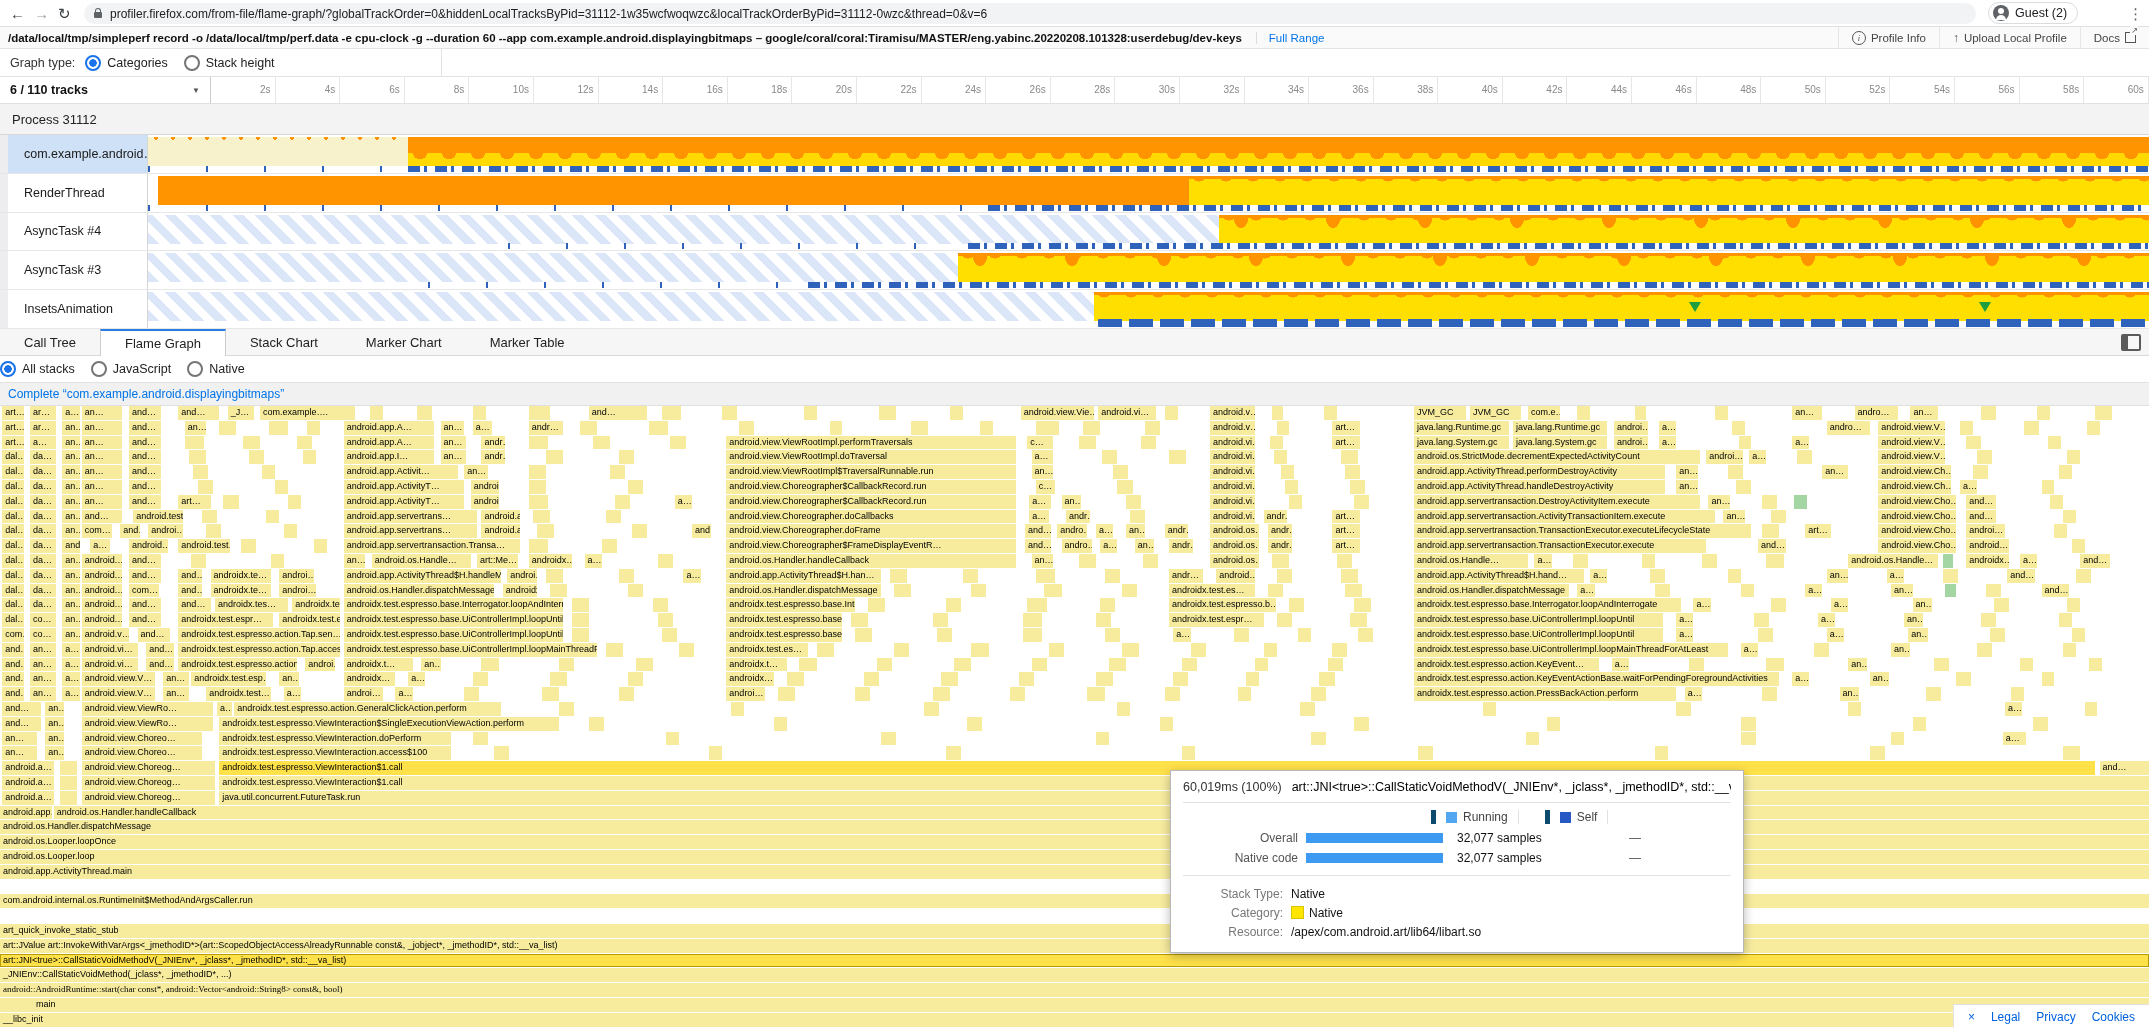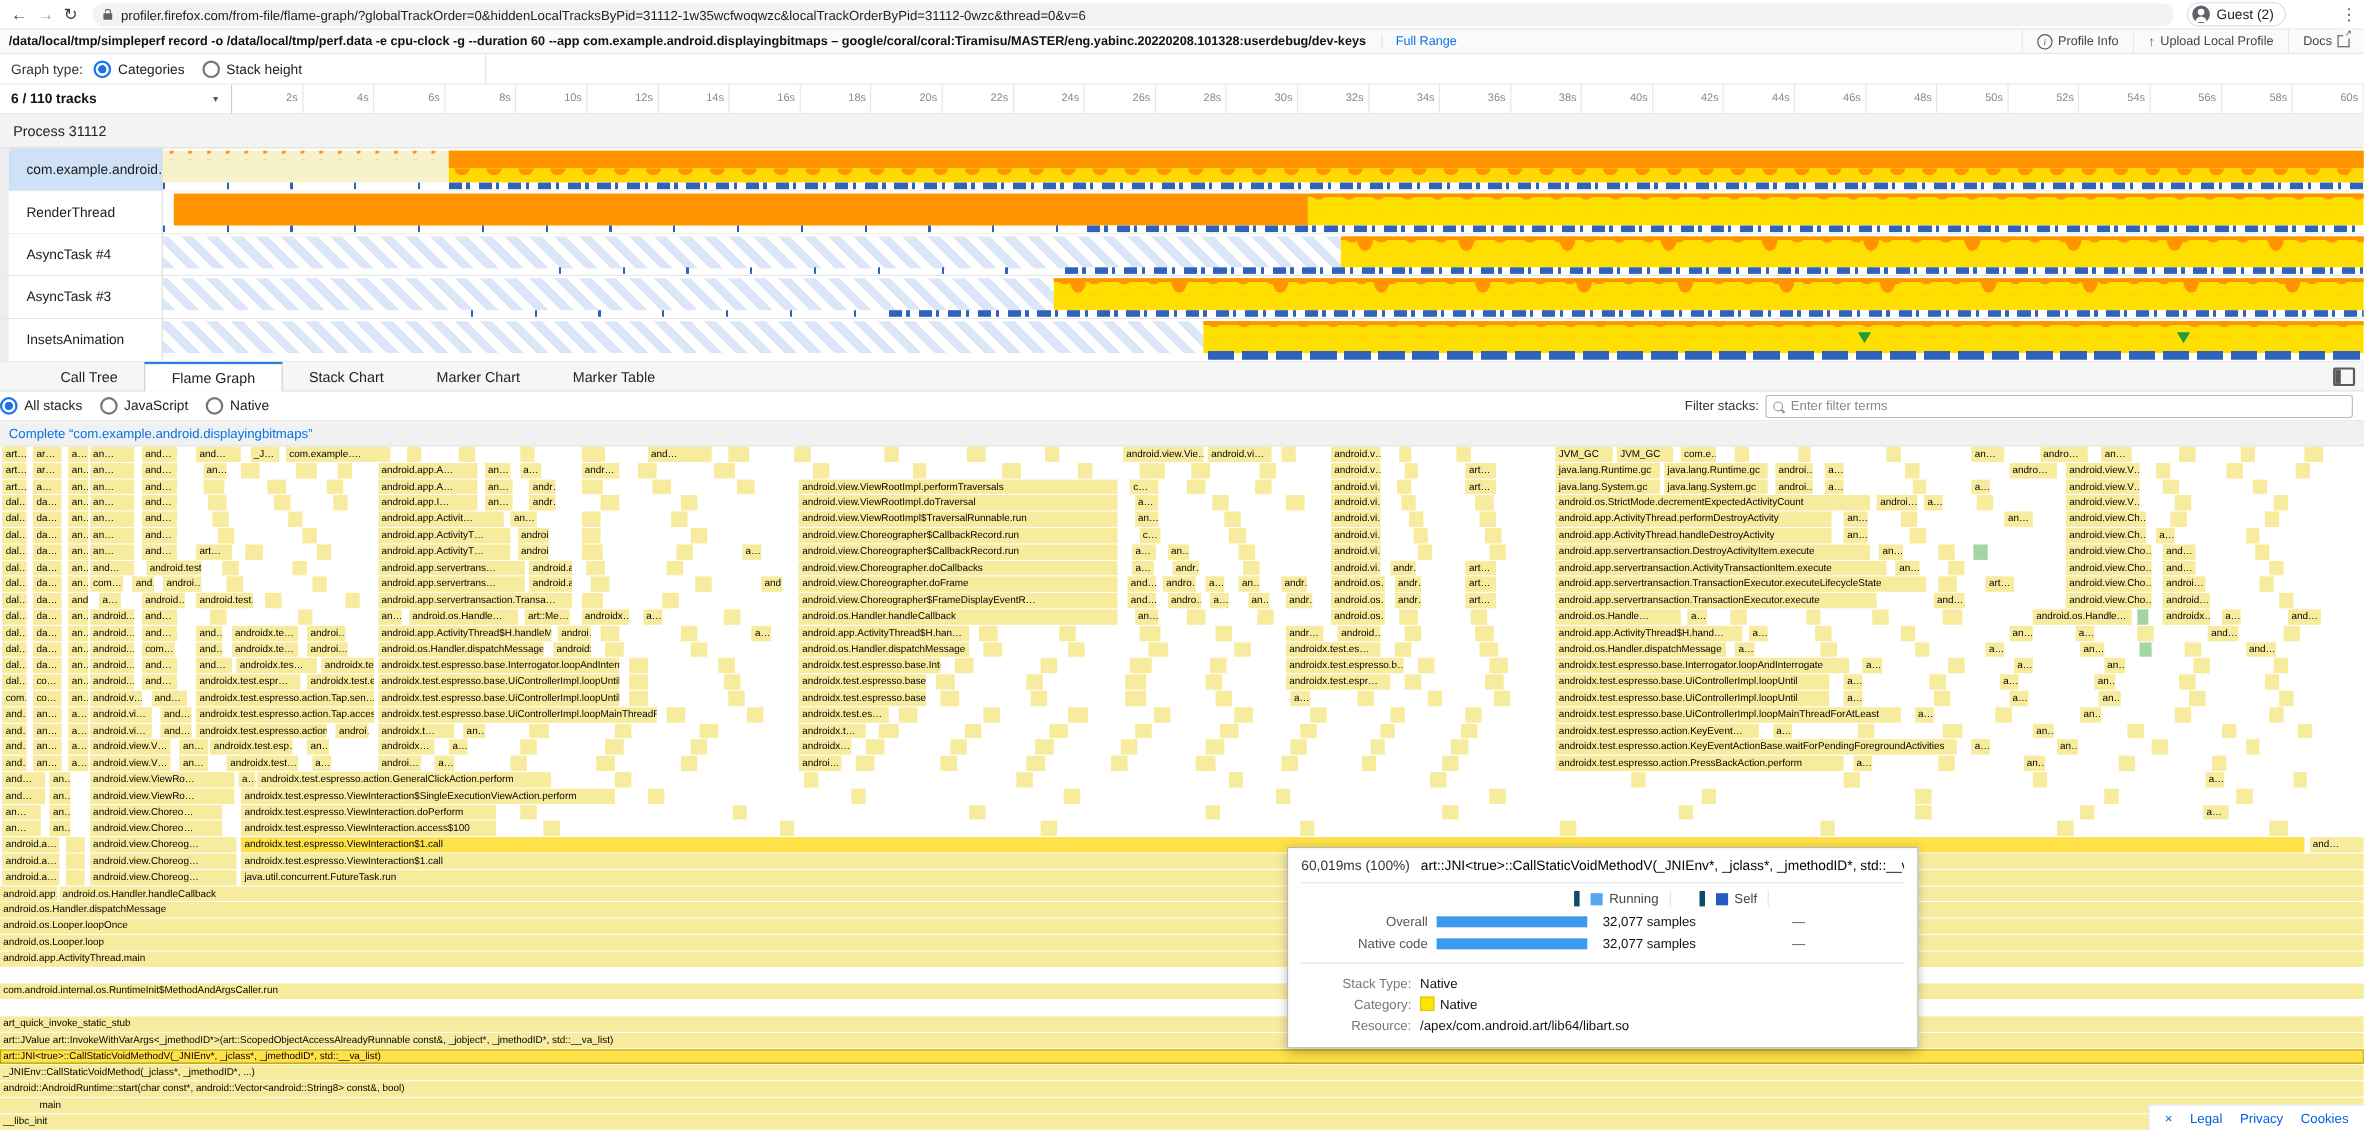--- a/index.html
+++ b/index.html
@@ -56,21 +56,21 @@
   .scallop.deep{background-image:radial-gradient(11px 19px at 22px 0px,#ff9400 68%,transparent 70%),radial-gradient(9px 8px at 10px 0px,#ff9400 68%,transparent 70%),linear-gradient(#ff9400 0 3px,transparent 3px);background-size:92px 26px,27px 15px,100% 100%;}
   .solidorange{background:#ff9400;}
   .mainheavy{background-color:#ffd900;background-image:linear-gradient(#ff9400 0 16px,transparent 16px),radial-gradient(10px 9px at 12px 0px,#ff9400 68%,transparent 70%);background-repeat:repeat-x;background-position:0 0,0 16px;background-size:100% 100%,29px 13px;}
   .pale{background-color:#f8f2cc;background-image:radial-gradient(3px 3px at 8px 1px,#ff9400 60%,transparent 62%);background-repeat:repeat-x;background-size:17px 8px;}
   .strip{position:absolute;bottom:1px;height:6px;background:#fff;}
   .dense{background:#fff repeating-linear-gradient(90deg,#2f62bb 0 12px,transparent 12px 16px,#2f62bb 16px 19px,transparent 19px 27px);}
   .sparse{background:repeating-linear-gradient(90deg,#2f62bb 0 2px,transparent 2px 58px);}
   .thick{height:8px;background:repeating-linear-gradient(90deg,#2f62bb 0 24px,transparent 24px 31px);border-radius:1px;}
   .gmark{position:absolute;width:0;height:0;border-left:6px solid transparent;border-right:6px solid transparent;border-top:10px solid #1f9e3d;top:12px;}
   
-  #tabbar{left:0;top:329px;width:2149px;height:27px;background:#f6f6f6;border-bottom:1px solid #d9d9d9;display:flex;align-items:stretch;padding-left:31px;}
+  #tabbar{left:0;top:329px;width:2149px;height:27px;background:#f6f6f6;border-bottom:1px solid #d9d9d9;display:flex;align-items:stretch;}
   .tab{font-size:13px;color:#222;display:flex;align-items:center;padding:0 24px;cursor:default;}
   .tab.active{background:#fff;border-left:1px solid #ccc;border-right:1px solid #ccc;border-top:2px solid #2a7de1;margin-bottom:-1px;}
   #paneltoggle{margin-left:auto;margin-right:8px;align-self:center;width:16px;height:13px;border:2px solid #5a5a5a;border-radius:2px;position:relative;}
   #paneltoggle:before{content:"";position:absolute;left:0;top:0;width:5px;height:100%;background:#5a5a5a;}
   
   #filterrow{left:0;top:356px;width:2149px;height:27px;background:#fff;border-bottom:1px solid #e3e3e3;display:flex;align-items:center;}
   #filterrow .left{display:flex;align-items:center;margin-left:0;}
   #filterrow .right{margin-left:auto;display:flex;align-items:center;margin-right:10px;gap:6px;}
   #fslabel{font-size:12px;color:#333;}
   #fsinput{width:520px;height:19px;border:1px solid #b9b9b9;border-radius:3px;display:flex;align-items:center;background:#fff;padding:0 6px;gap:5px;}
@@ -260,27 +260,20 @@
 
   <div id="filterrow" class="abs">
     <div class="left">
       <span class="radio sel"></span>
       <span class="radlab">All stacks</span>
       <span class="radio"></span>
       <span class="radlab">JavaScript</span>
       <span class="radio"></span>
       <span class="radlab">Native</span>
     </div>
-    <div class="right">
-      <span id="fslabel">Filter stacks:</span>
-      <div id="fsinput">
-        <span class="mag"></span>
-        <input placeholder="Enter filter terms" style="">
-      </div>
-    </div>
   </div>
 
   <div id="crumb" class="abs">Complete “com.example.android.displayingbitmaps”</div>
 
   <div id="flame" class="abs">
       <div class="frow" style="top: 0px;">
         <div class="fbox" style="left: 0.1%; width: 1%;">art…</div>
         <div class="fbox" style="left: 1.4%; width: 1.2%;">ar…</div>
         <div class="fbox" style="left: 2.9%; width: 0.8%;">a…</div>
         <div class="fbox" style="left: 3.8%; width: 1.9%;">an…</div>
@@ -979,21 +972,21 @@
       <div class="frow" style="top: 518px;">
         <div class="fbox" style="left: 0%; width: 100%;">art_quick_invoke_static_stub</div>
       </div>
       <div class="frow" style="top: 547.6px;">
         <div class="fbox sel" style="left: 0%; width: 100%;">art::JNI&lt;true&gt;::CallStaticVoidMethodV(_JNIEnv*, _jclass*, _jmethodID*, std::__va_list)</div>
       </div>
       <div class="frow" style="top: 562.4px;">
         <div class="fbox" style="left: 0%; width: 100%;">_JNIEnv::CallStaticVoidMethod(_jclass*, _jmethodID*, ...)</div>
       </div>
       <div class="frow" style="top: 577.2px;">
-        <div class="fbox" style="left: 0%; width: 100%;">android::AndroidRuntime::start(char const*, android::Vector&lt;android::String8&gt; const&amp;, bool)</div>
+        <div class="fbox" style="left: 0%; width: 100%; font-family: Liberation Serif, serif;">android::AndroidRuntime::start(char const*, android::Vector&lt;android::String8&gt; const&amp;, bool)</div>
       </div>
       <div class="frow" style="top: 592px;">
         <div class="fbox" style="left: 0%; width: 100%; padding-left: 36px;">main</div>
       </div>
       <div class="frow" style="top: 606.8px;">
         <div class="fbox" style="left: 0%; width: 100%;">__libc_init</div>
       </div>
       <div class="frow" style="top: 621.6px;">
         <div class="fbox" style="left: 0%; width: 100%;"></div>
       </div>

